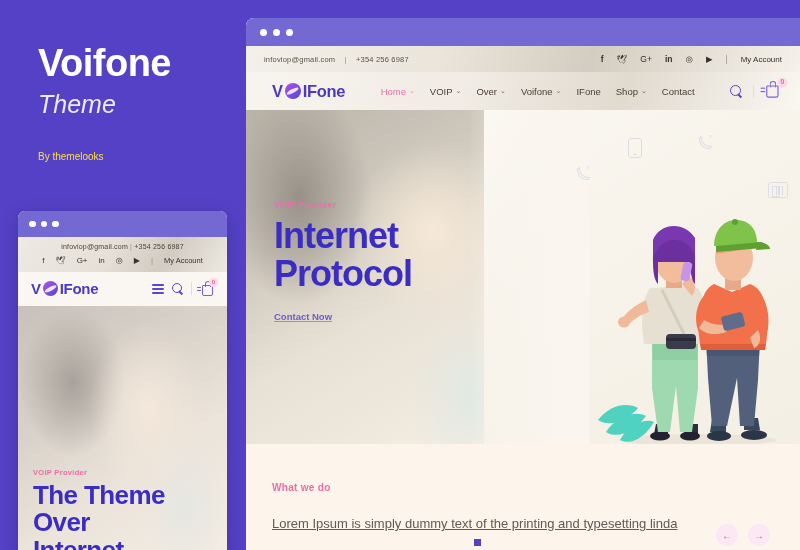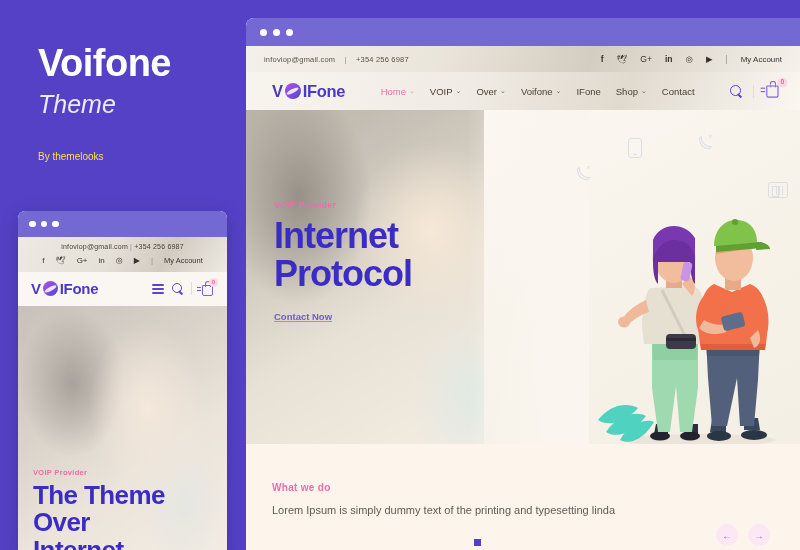--- a/index.html
+++ b/index.html
@@ -260,21 +260,21 @@
   
   #services {
     position: relative; background: #FDF5EC; height: 132px;
     padding: 38px 26px 0 26px;
   }
   #svc-eyebrow { font-size: 10px; color: #F06CA8; font-weight: bold; letter-spacing:.3px; }
   #svc-title {
     font-size: 19px; font-weight: bold; color: #4B39C4;
     margin-top: 8px; letter-spacing:-0.4px;
   }
-  #svc-desc { font-size: 11px; color: #5f5a55; margin-top: 11px; }
+  #svc-desc { font-size: 13px; color: #5f5a55; margin-top: 23px; text-decoration: underline; }
   #svc-arrows {
     position: absolute; right: 30px; bottom: 30px; display: flex; gap: 10px;
   }
   .arrow-btn {
     width: 22px; height: 22px; border-radius: 50%; background: #FBE8F2;
     display: flex; align-items: center; justify-content: center;
     color: #8B6FE0; font-size: 10px; cursor: pointer;
   }
 </style>
 </head>

